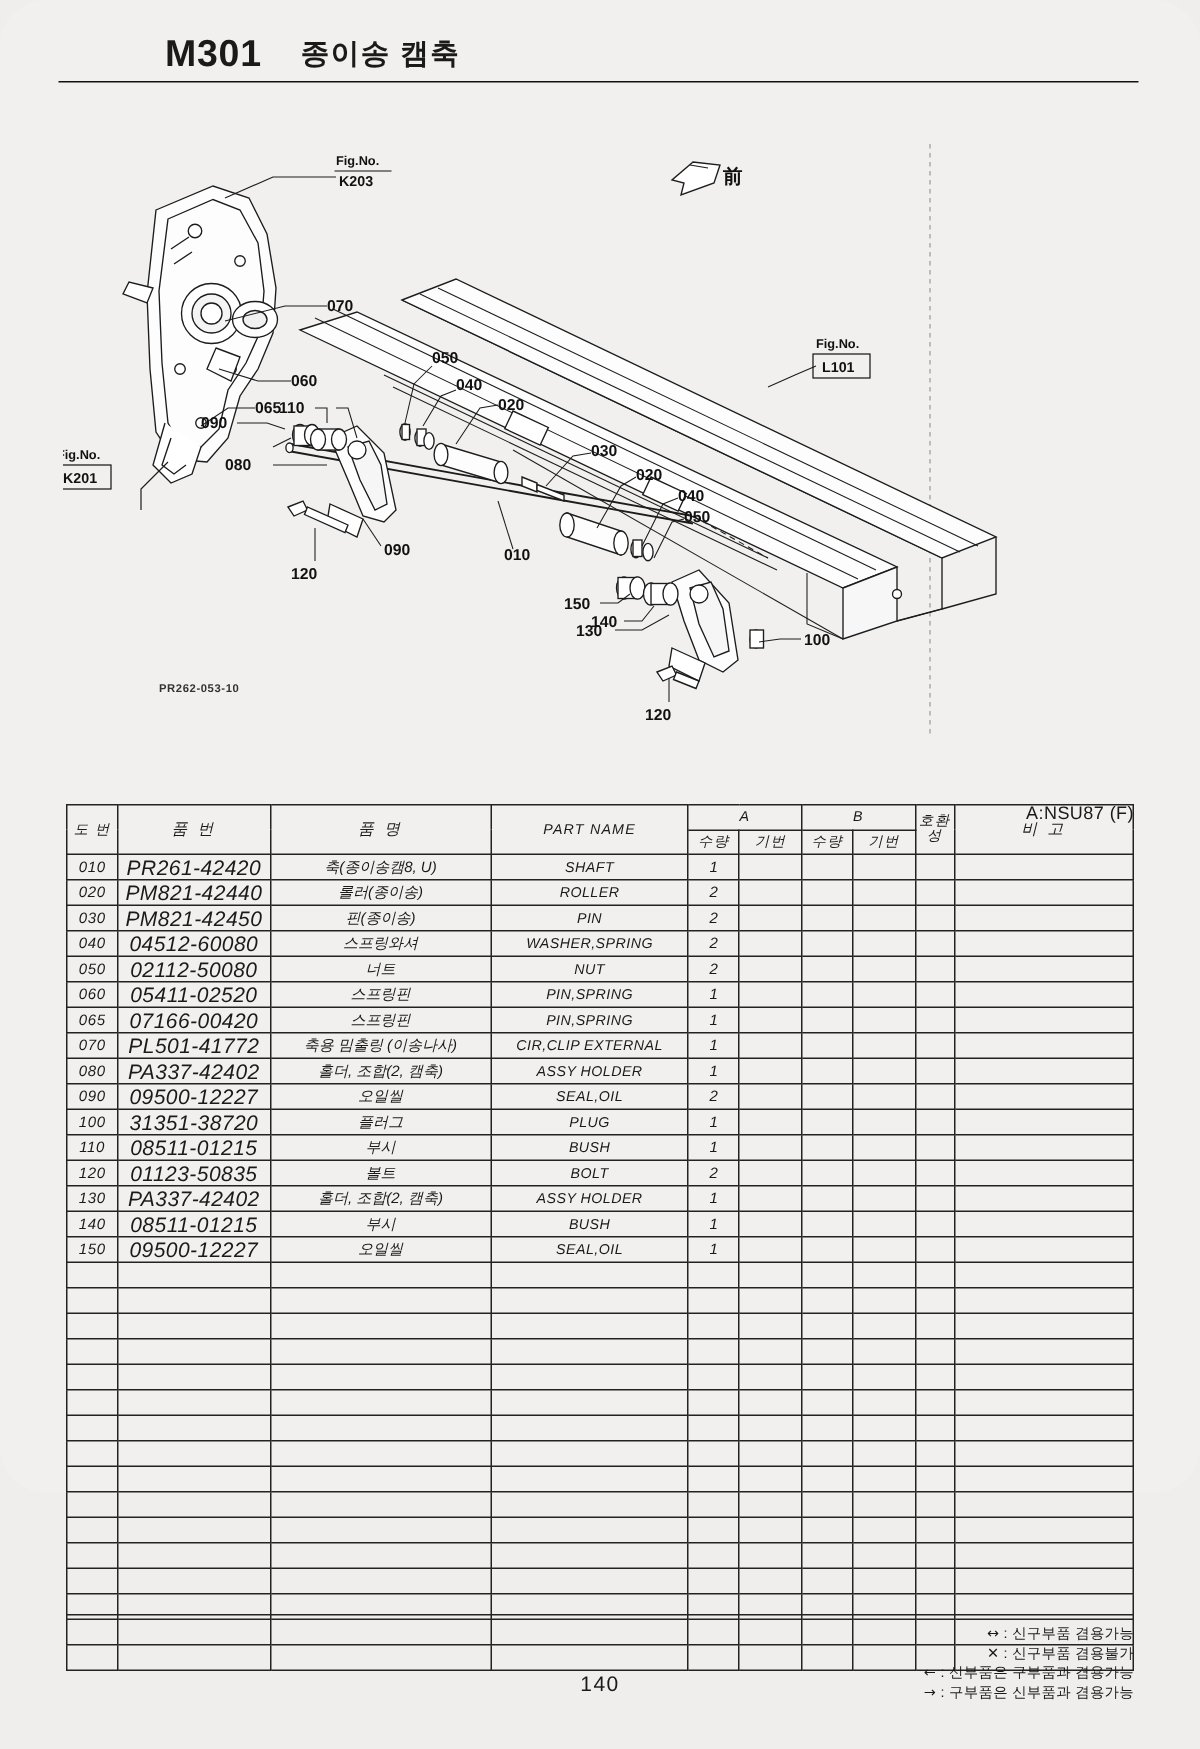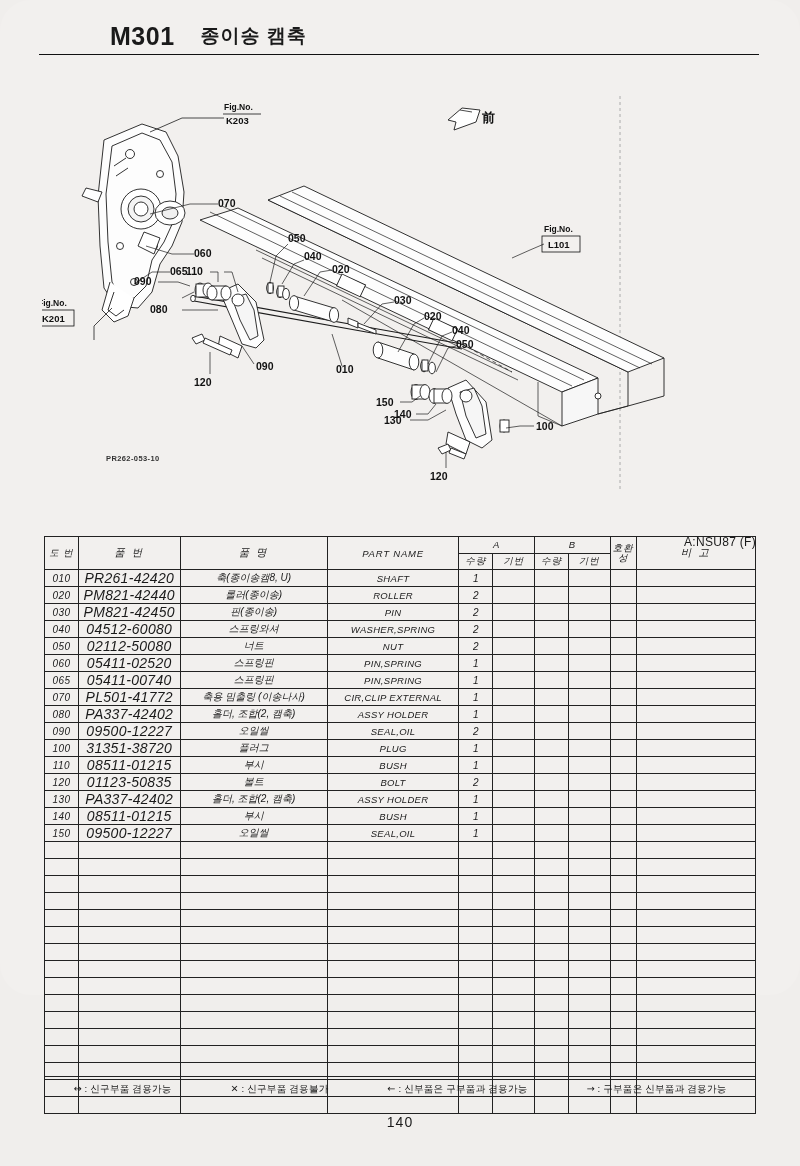--- a/index.html
+++ b/index.html
@@ -121,20 +121,21 @@
     position: absolute;
     left: 44px; top: 1076px;
     width: 712px;
     border-top: 0.8px solid #222;
     display: flex;
     justify-content: space-around;
     align-items: flex-end;
     font-size: 9.6px;
     padding-top: 6px;
     letter-spacing: 0.2px;
+    flex-direction: column;
   }
   .legend span.sym { font-family: "DejaVu Sans", sans-serif; }
   .page-no {
     position: absolute;
     left: 0; top: 1114px;
     width: 800px;
     text-align: center;
     font-size: 14px;
     letter-spacing: 1px;
   }
@@ -441,21 +442,21 @@
           <td class="c-en">PIN,SPRING</td>
           <td class="c-qty">1</td>
           <td class="c-qty"></td>
           <td class="c-qty"></td>
           <td class="c-qty"></td>
           <td class="c-qty"></td>
           <td class="c-qty"></td>
         </tr>
         <tr>
           <td class="c-ref">065</td>
-          <td class="c-part">05411-00740</td>
+          <td class="c-part">07166-00420</td>
           <td class="c-kr">스프링핀</td>
           <td class="c-en">PIN,SPRING</td>
           <td class="c-qty">1</td>
           <td class="c-qty"></td>
           <td class="c-qty"></td>
           <td class="c-qty"></td>
           <td class="c-qty"></td>
           <td class="c-qty"></td>
         </tr>
         <tr>

